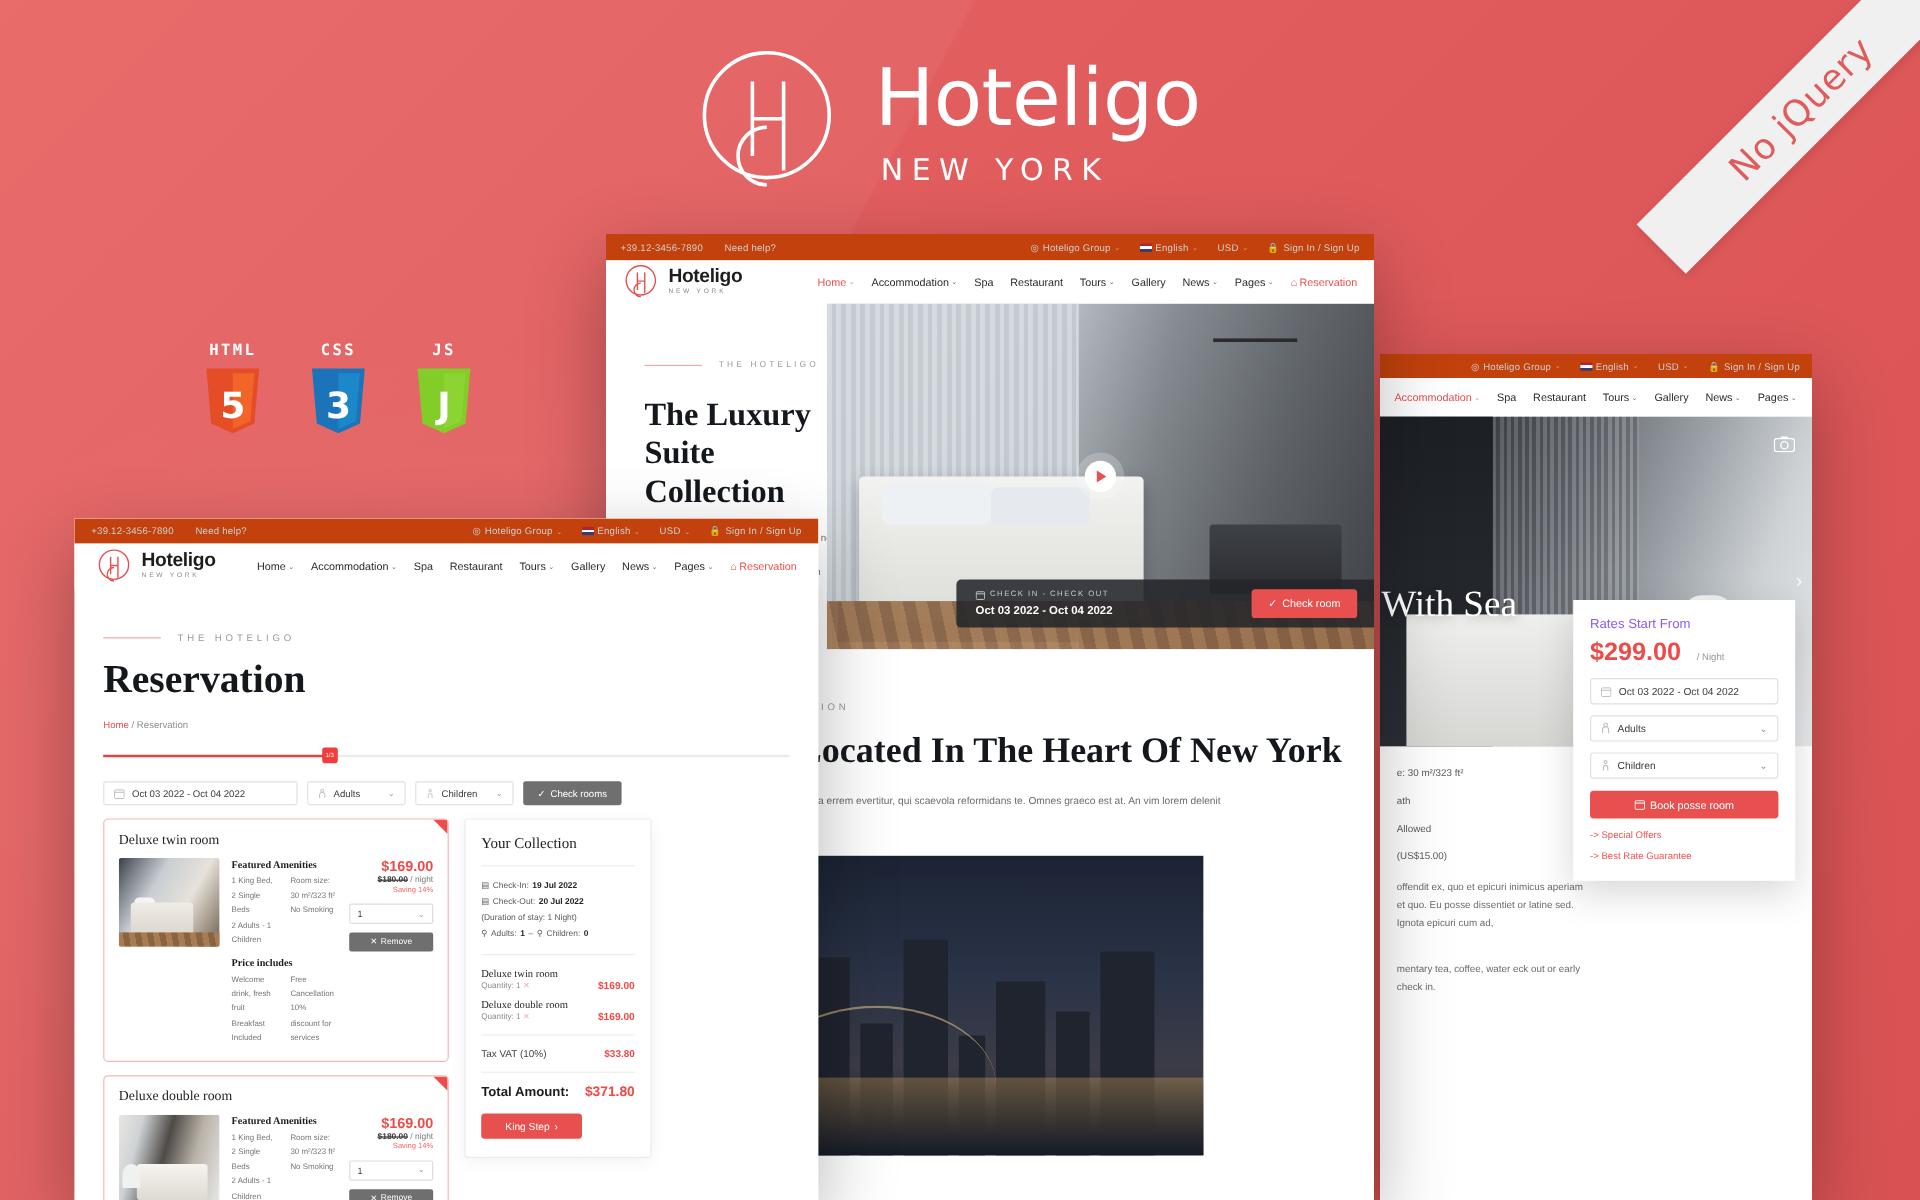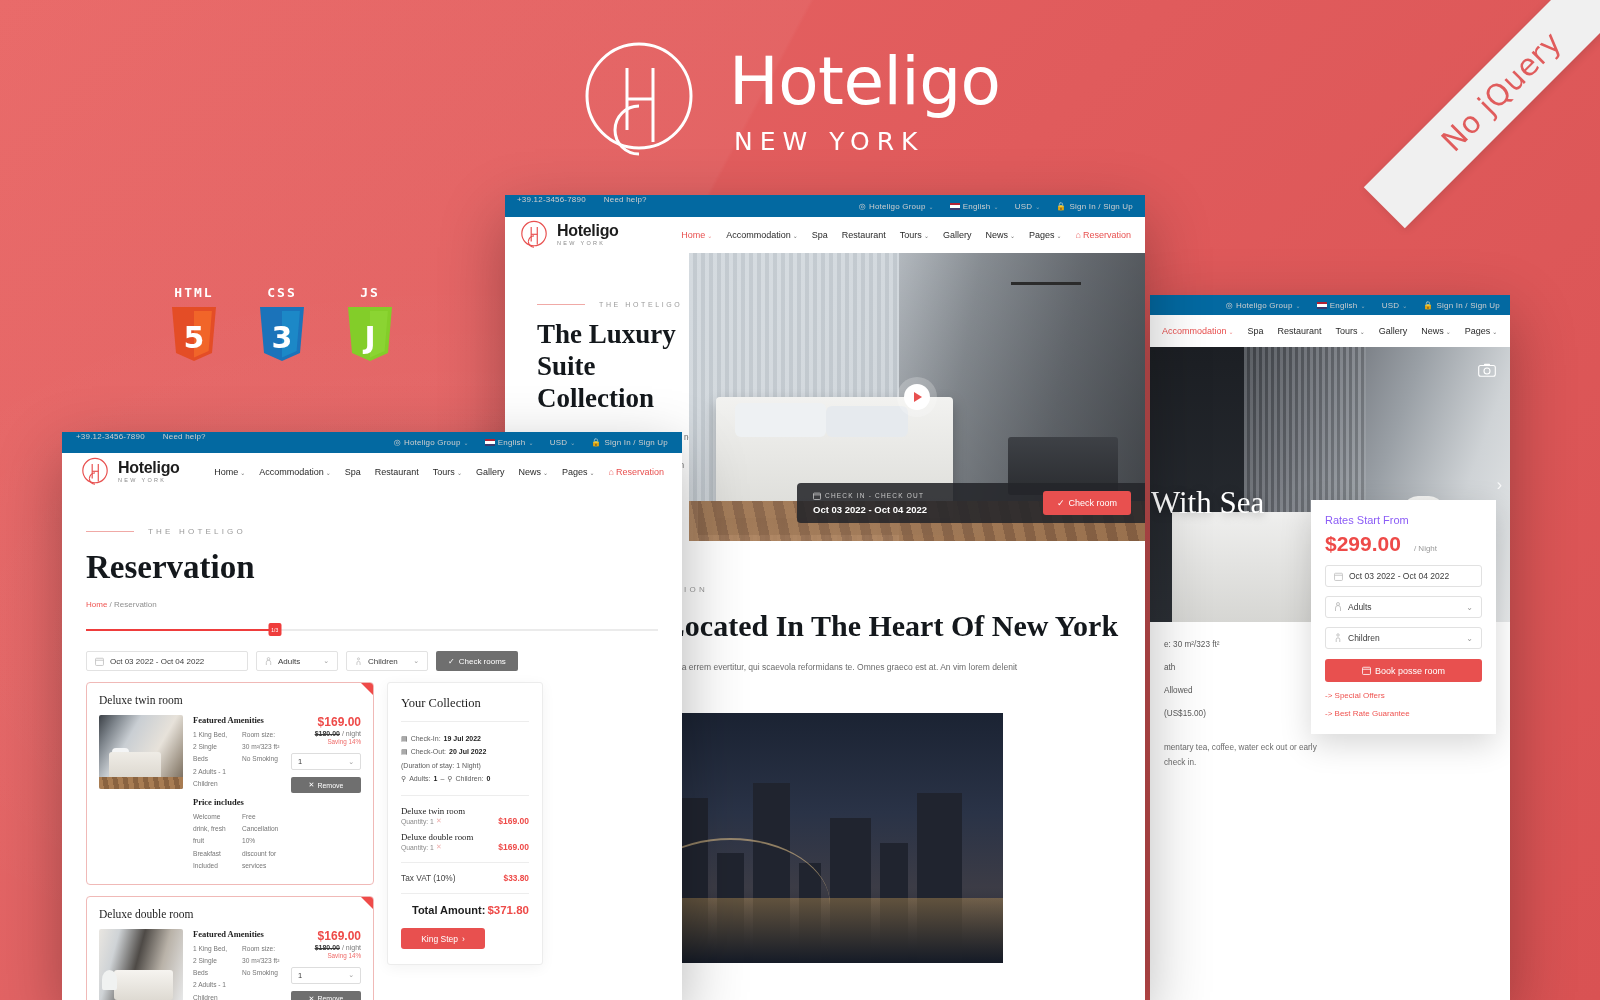--- a/index.html
+++ b/index.html
@@ -71,22 +71,22 @@
   .shield svg { display: block; }
 
   
   .win {
     position: absolute;
     background: #fff;
     box-shadow: 0 22px 60px rgba(0,0,0,0.30);
     overflow: hidden;
   }
   .topbar {
-    background: #0369a1; color: #cfcfcf;
-    display: flex; 
+    background: #c2410c; color: #cfcfcf;
+    display: flex; align-items: center;
     font-size: 8px; letter-spacing: 0.2px;
   }
   .topbar .left { display: flex; gap: 18px; }
   .topbar .right { margin-left: auto; display: flex; gap: 16px; align-items: center; }
   .topbar .item { display: flex; align-items: center; gap: 3px; white-space: nowrap; }
   .flag { width: 10px; height: 7px; background: linear-gradient(#b22234 0 33%, #fff 33% 66%, #3c3b6e 66% 100%); display:inline-block; }
 
   .navbar {
     background: #fff; display: flex; align-items: center;
   }
@@ -108,21 +108,21 @@
   .serif { font-family: "Liberation Serif", serif; }
 
   
   #win-luxury { left: 505px; top: 195px; width: 640px; height: 805px; }
   #win-luxury .topbar { height: 22px; padding: 0 12px; }
   #win-luxury .navbar { height: 36px; padding: 0 14px; }
   #win-luxury .navbar .menu { margin-left: auto; }
   .lux-body { display: flex; }
   .lux-left { width: 192px; padding: 48px 0 0 32px; }
   .lux-eyebrow .txt { font-size: 7px; letter-spacing: 2.6px; }
-  .lux-title { font-size: 27px; line-height: 1.18; color: #14181c; margin-top: 11px; }
+  .lux-title { font-size: 27px; line-height: 1.18; color: #14181c; margin-top: 22px; }
   .lux-para { font-size: 8.2px; line-height: 1.75; color: #6c6c6c; margin-top: 16px; }
   .lux-hero {
     margin-left: -8px;
     width: 456px; height: 288px; position: relative; overflow: hidden;
   }
   .room-img-a {
     position: absolute; inset: 0;
     background:
       linear-gradient(180deg, rgba(0,0,0,0.05), rgba(0,0,0,0.18)),
       linear-gradient(100deg, #cfd5da 0%, #dfe4e7 18%, #c6ccd2 38%, #8e949a 58%, #6a6f75 78%, #4c5055 100%);
@@ -314,21 +314,21 @@
   }
   .sum-title { font-size:12.5px; color:#1d1d1d; }
   .sum-hr { height:1px; background:#ededed; margin: 10px 0; }
   .sum-li { font-size: 7px; color:#5b5b5b; line-height:1.9; display:flex; align-items:center; gap:3px; }
   .sum-li b { color:#222; }
   .sum-room { font-size:8.8px; color:#1d1d1d; margin-top:6px; }
   .sum-qline { display:flex; align-items:center; font-size:6.8px; color:#8a8a8a; }
   .sum-qline .amt { margin-left:auto; color:#ee4a48; font-size:8.5px; font-weight:bold; }
   .sum-tax { display:flex; align-items:center; font-size:8.3px; color:#444; }
   .sum-tax .amt { margin-left:auto; color:#ee4a48; font-weight:bold; }
-  .sum-total { display:flex; align-items:center; font-size:11px; color:#1d1d1d; font-weight:bold;margin-left:11px; }
+  .sum-total { display:flex; align-items:center; font-size:11px; color:#1d1d1d; font-weight:bold; }
   .sum-total .amt { margin-left:auto; color:#ee4a48; font-size:11.5px; }
   .sum-card .btn-red { margin-top: 12px; width: 84px; height: 21px; font-size:8.5px; }
 
   .icn { display:inline-flex; align-items:center; justify-content:center; }
 </style>
 </head>
 <body>
 
 <div class="stage">
   <div class="bg"></div>
@@ -452,20 +452,21 @@
       </div>
       <div class="arrow-r">›</div>
     </div>
 
     <div class="room-body">
       <div class="room-specs">
         <div class="spec-line">e: 30 m²/323 ft²</div>
         <div class="spec-line">ath</div>
         <div class="spec-line"> Allowed</div>
         <div class="spec-line"> (US$15.00)</div>
+        <div class="room-para">offendit ex, quo et epicuri inimicus aperiam et quo. Eu posse dissentiet or latine sed. Ignota epicuri cum ad,</div>
         <div class="room-para" style="margin-top:22px">mentary tea, coffee, water eck out or early check in.</div>
       </div>
 
       <div class="rates-card">
         <div class="rates-title">Rates Start From</div>
         <div class="rates-price">
           <span>$299.00</span>
           <span class="per">/ Night</span>
         </div>
         <div class="fld">

